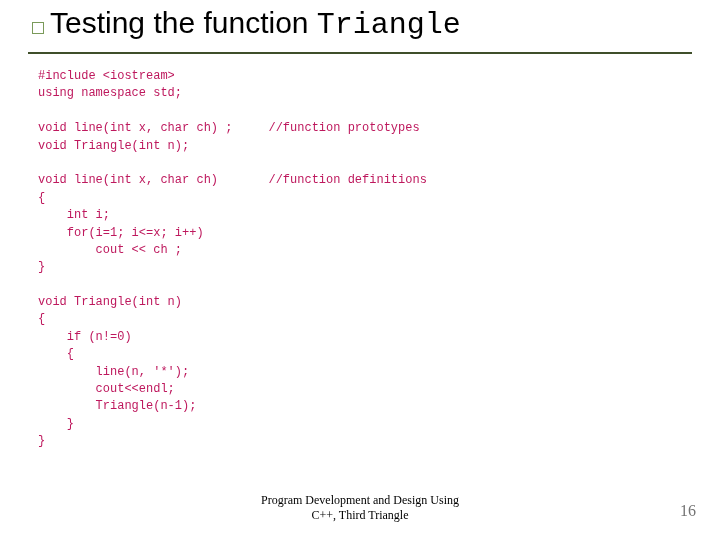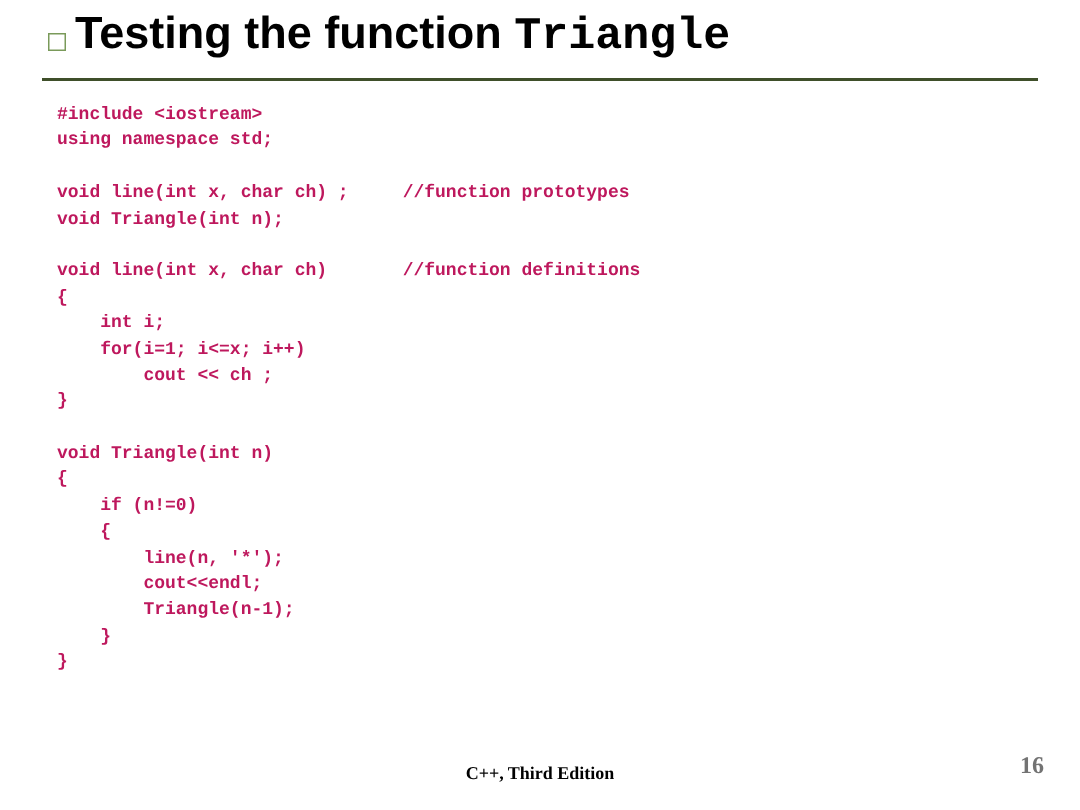--- a/index.html
+++ b/index.html
@@ -11,21 +11,20 @@
     font-family: Arial, Helvetica, sans-serif;
     position: relative;
     box-sizing: border-box;
   }
   .slide {
     width: 720px;
     height: 540px;
     position: relative;
     box-sizing: border-box;
     padding: 12px 28px 0 24px;
-    font-weight: bold;
   }
   .accent-sq {
     position: absolute;
     left: 32px;
     top: 22px;
     width: 10px;
     height: 10px;
     border: 1px solid #7a9a5a;
     background: #fff;
   }
@@ -108,19 +107,19 @@
 {
     if (n!=0)
     {
         line(n, '*');
         cout&lt;&lt;endl;
         Triangle(n-1);
     }
 }</div>
 
   <div class="footer">
-    <br>
-    <span>C++, Third Edition</span>
+    <span>Program Development and Design Using</span><br>
+    <span>C++, Third Triangle</span>
   </div>
 
   <div class="pagenum">16</div>
 
 </div>
 
 </body></html>

